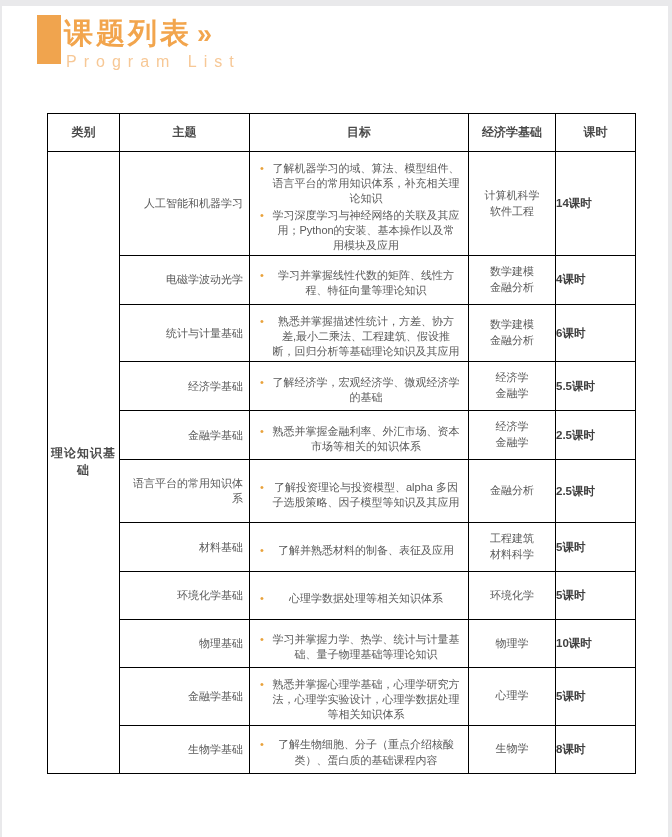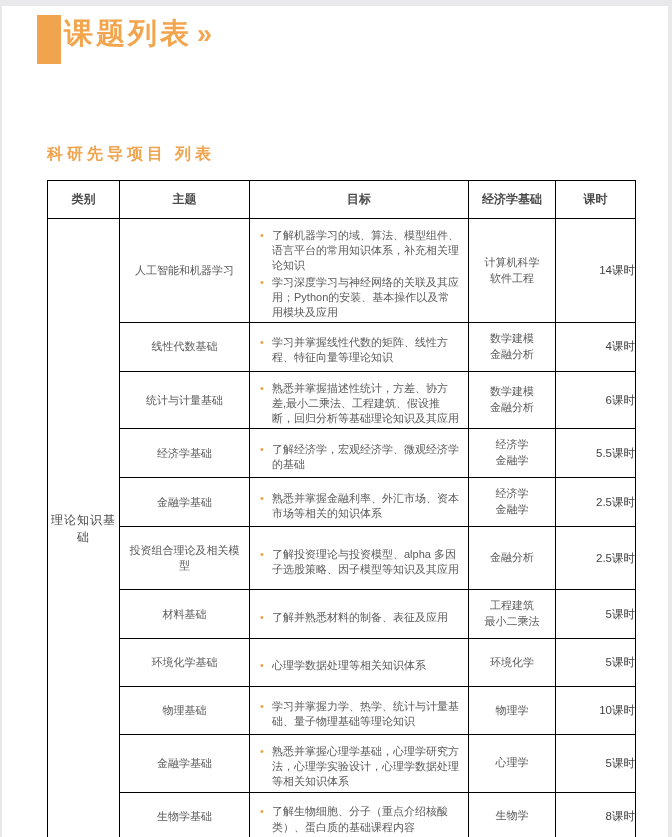--- a/index.html
+++ b/index.html
@@ -71,68 +71,66 @@
   }
   table.program th {
     height: 38px;
     font-size: 12px;
     font-weight: bold;
     color: #4a4a4a;
     text-align: center;
   }
   td.cat {
     font-size: 12px;
-    font-weight: normal;
+    font-weight: bold;
     color: #4a4a4a;
     text-align: center;
     letter-spacing: 1px;
   }
   td.topic {
-    text-align: center;
+    text-align: right;
     padding: 16px 6px;
     color: #5a5a5a;
   }
-  td.goal { padding: 9px 8px 2px 10px; line-height: 1.38; }
+  td.goal { padding: 9px 8px 2px 10px; line-height: 1.38; text-align: center; }
   td.goal ul { list-style: none; }
   td.goal li { position: relative; padding-left: 12px; }
   td.goal li + li { margin-top: 1px; }
   td.goal li::before {
     content: "\2022";
     position: absolute;
     left: 0; top: 0;
     color: #E9A23B;
   }
   td.students {
     text-align: center;
     padding: 8px 1px;
     line-height: 1.45;
     color: #5a5a5a;
   }
   td.hours {
-    text-align: right;
-    font-weight: normal;
+    text-align: left;
+    font-weight: bold;
     font-size: 11.5px;
     color: #3f3f3f;
   }
 </style>
 </head>
 <body>
 
 <div class="page">
 
   <div class="banner">
     <div class="accent-block"></div>
     <div class="banner-title">
       <span>课题列表</span><span class="chev">»</span>
     </div>
+    <div class="banner-sub">Program List</div>
   </div>
 
-  <div class="section-title">
-    <span>科研先导项目</span><span class="suffix">列表</span>
-  </div>
 
   <table class="program">
     <colgroup>
       <col style="width:72px">
       <col style="width:130px">
       <col style="width:219px">
       <col style="width:87px">
       <col style="width:80px">
     </colgroup>
     <thead>
@@ -154,21 +152,21 @@
               <li>学习深度学习与神经网络的关联及其应用；Python的安装、基本操作以及常用模块及应用</li>
             </ul>
           </td>
           <td class="students">
             <div>计算机科学</div>
             <div>软件工程</div>
           </td>
           <td class="hours">14课时</td>
         </tr>
         <tr>
-          <td class="topic">线性代数基础</td>
+          <td class="topic">电磁学波动光学</td>
           <td class="goal">
             <ul>
               <li>学习并掌握线性代数的矩阵、线性方程、特征向量等理论知识</li>
             </ul>
           </td>
           <td class="students">
             <div>数学建模</div>
             <div>金融分析</div>
           </td>
           <td class="hours">4课时</td>
@@ -206,41 +204,41 @@
               <li>熟悉并掌握金融利率、外汇市场、资本市场等相关的知识体系</li>
             </ul>
           </td>
           <td class="students">
             <div>经济学</div>
             <div>金融学</div>
           </td>
           <td class="hours">2.5课时</td>
         </tr>
         <tr>
-          <td class="topic">投资组合理论及相关模型</td>
+          <td class="topic">语言平台的常用知识体系</td>
           <td class="goal">
             <ul>
               <li>了解投资理论与投资模型、alpha 多因子选股策略、因子模型等知识及其应用</li>
             </ul>
           </td>
           <td class="students">
             <div>金融分析</div>
           </td>
           <td class="hours">2.5课时</td>
         </tr>
         <tr>
           <td class="topic">材料基础</td>
           <td class="goal">
             <ul>
               <li>了解并熟悉材料的制备、表征及应用</li>
             </ul>
           </td>
           <td class="students">
             <div>工程建筑</div>
-            <div>最小二乘法</div>
+            <div>材料科学</div>
           </td>
           <td class="hours">5课时</td>
         </tr>
         <tr>
           <td class="topic">环境化学基础</td>
           <td class="goal">
             <ul>
               <li>心理学数据处理等相关知识体系</li>
             </ul>
           </td>

